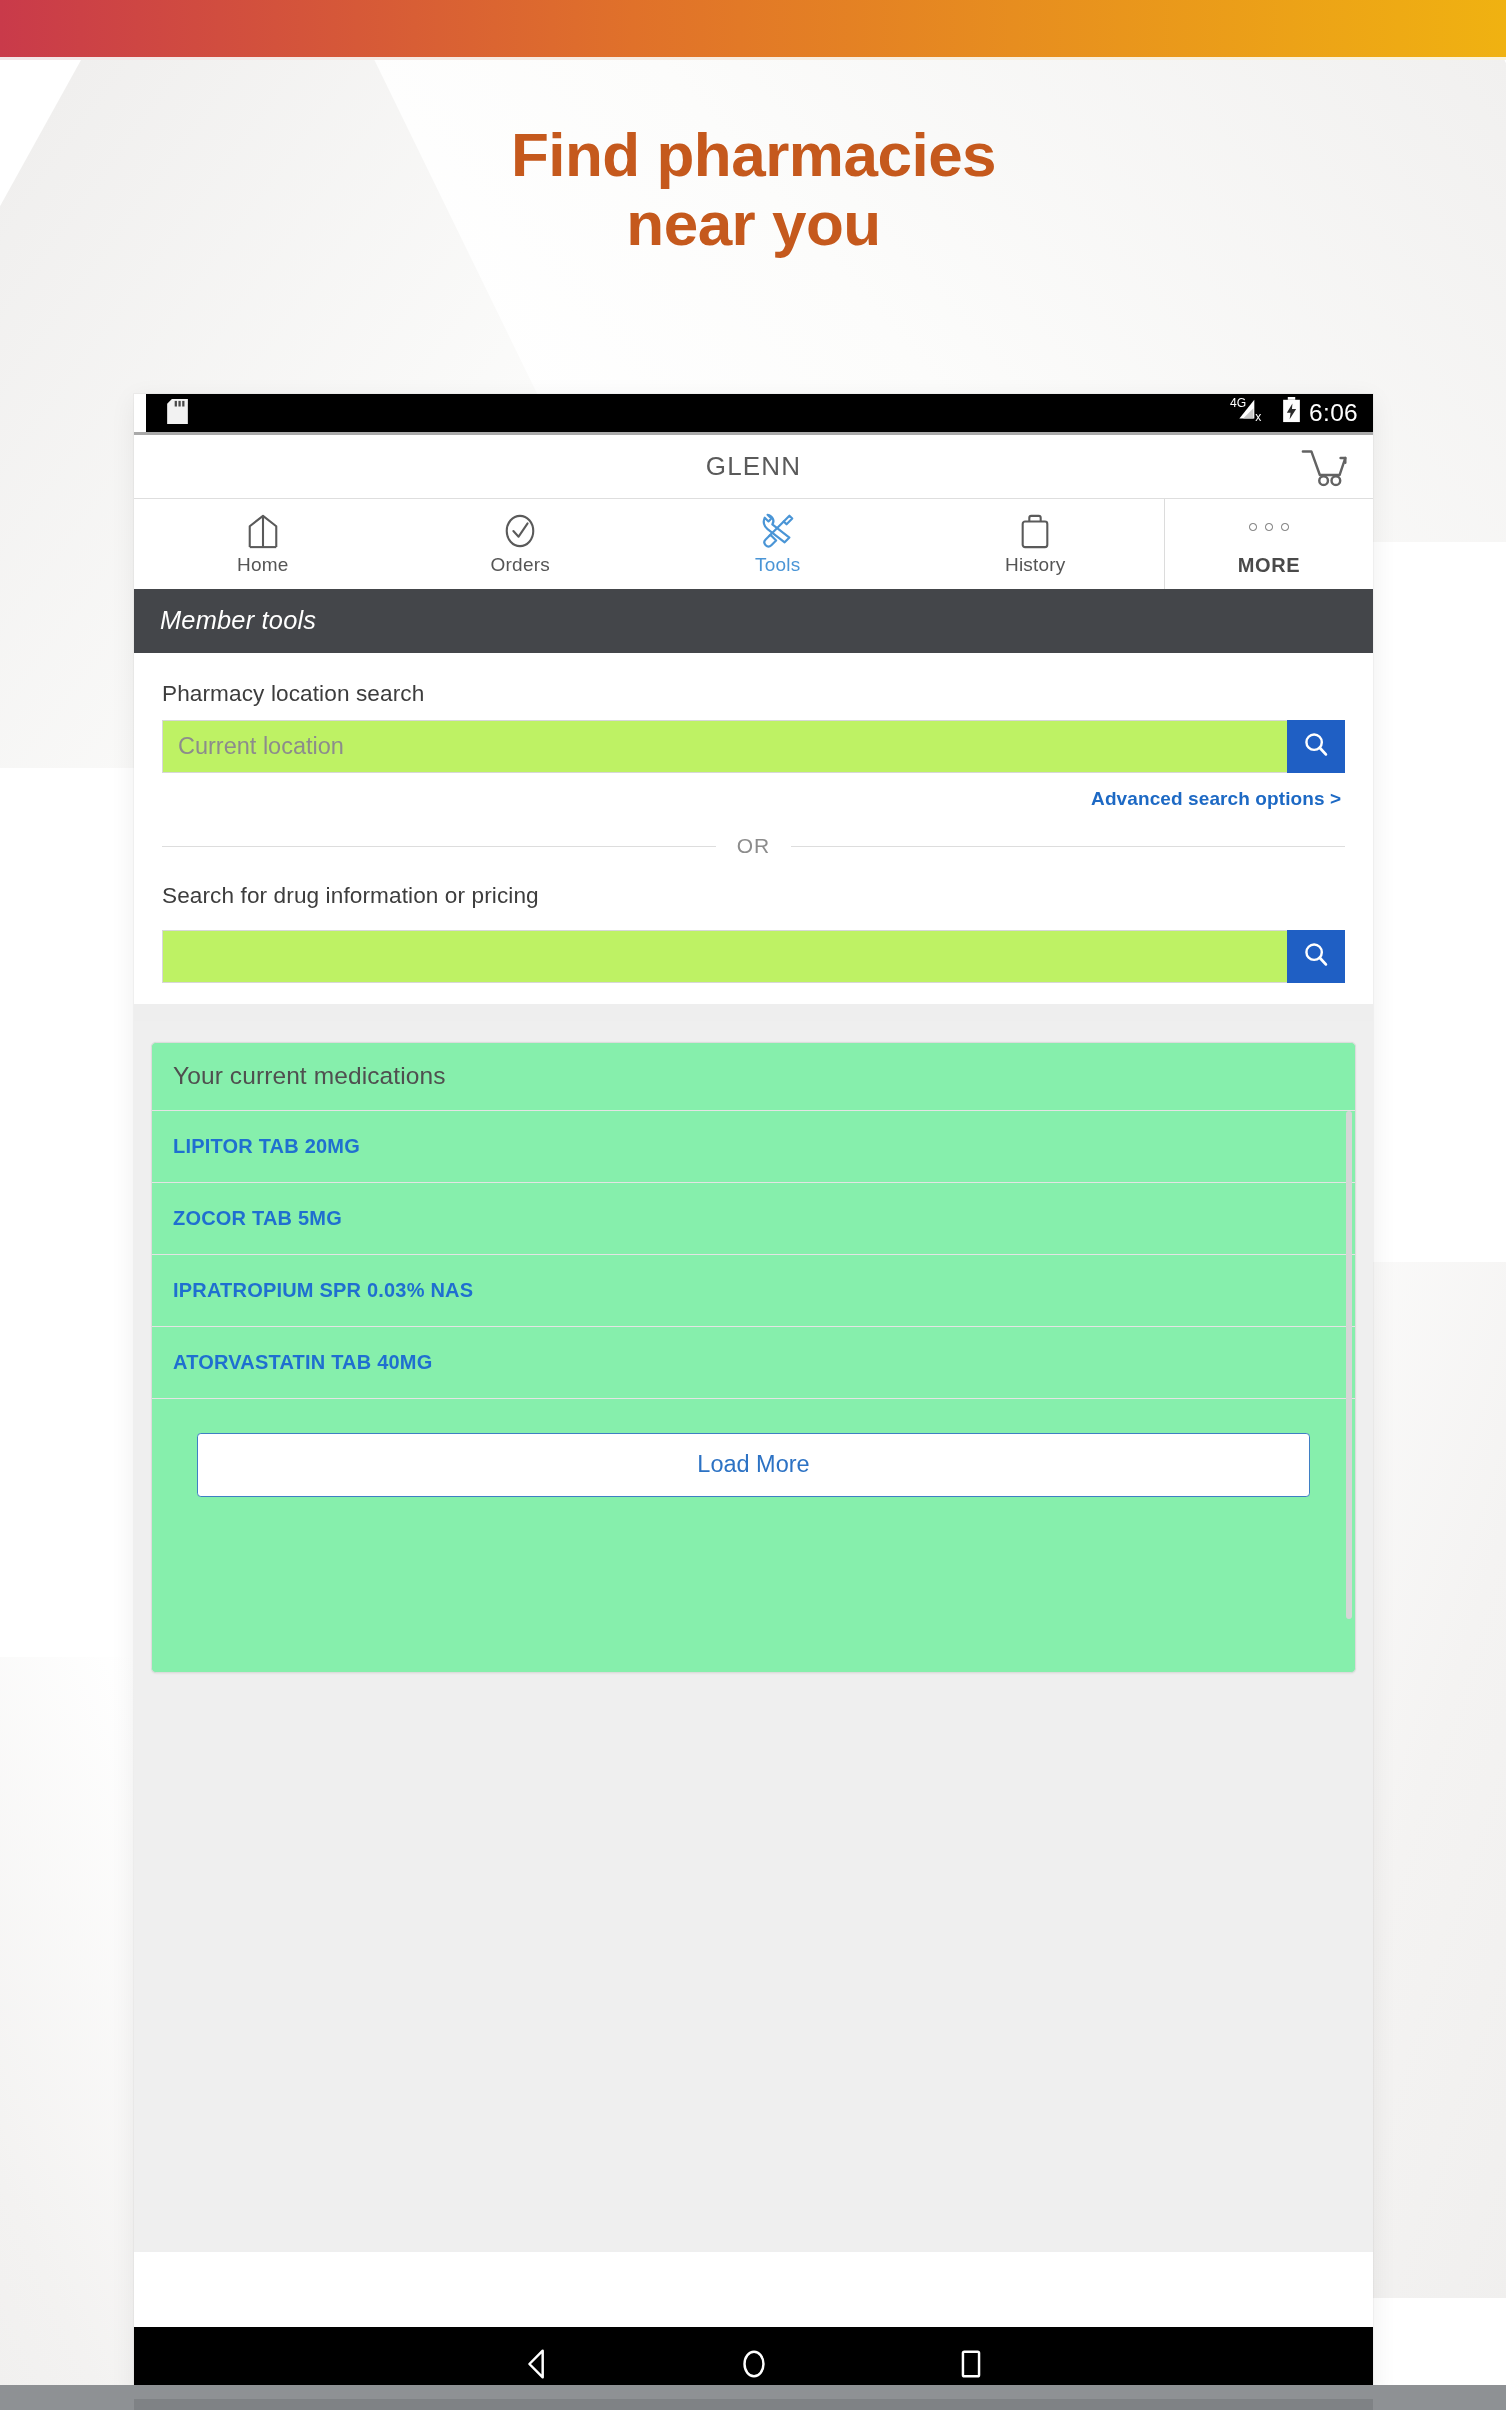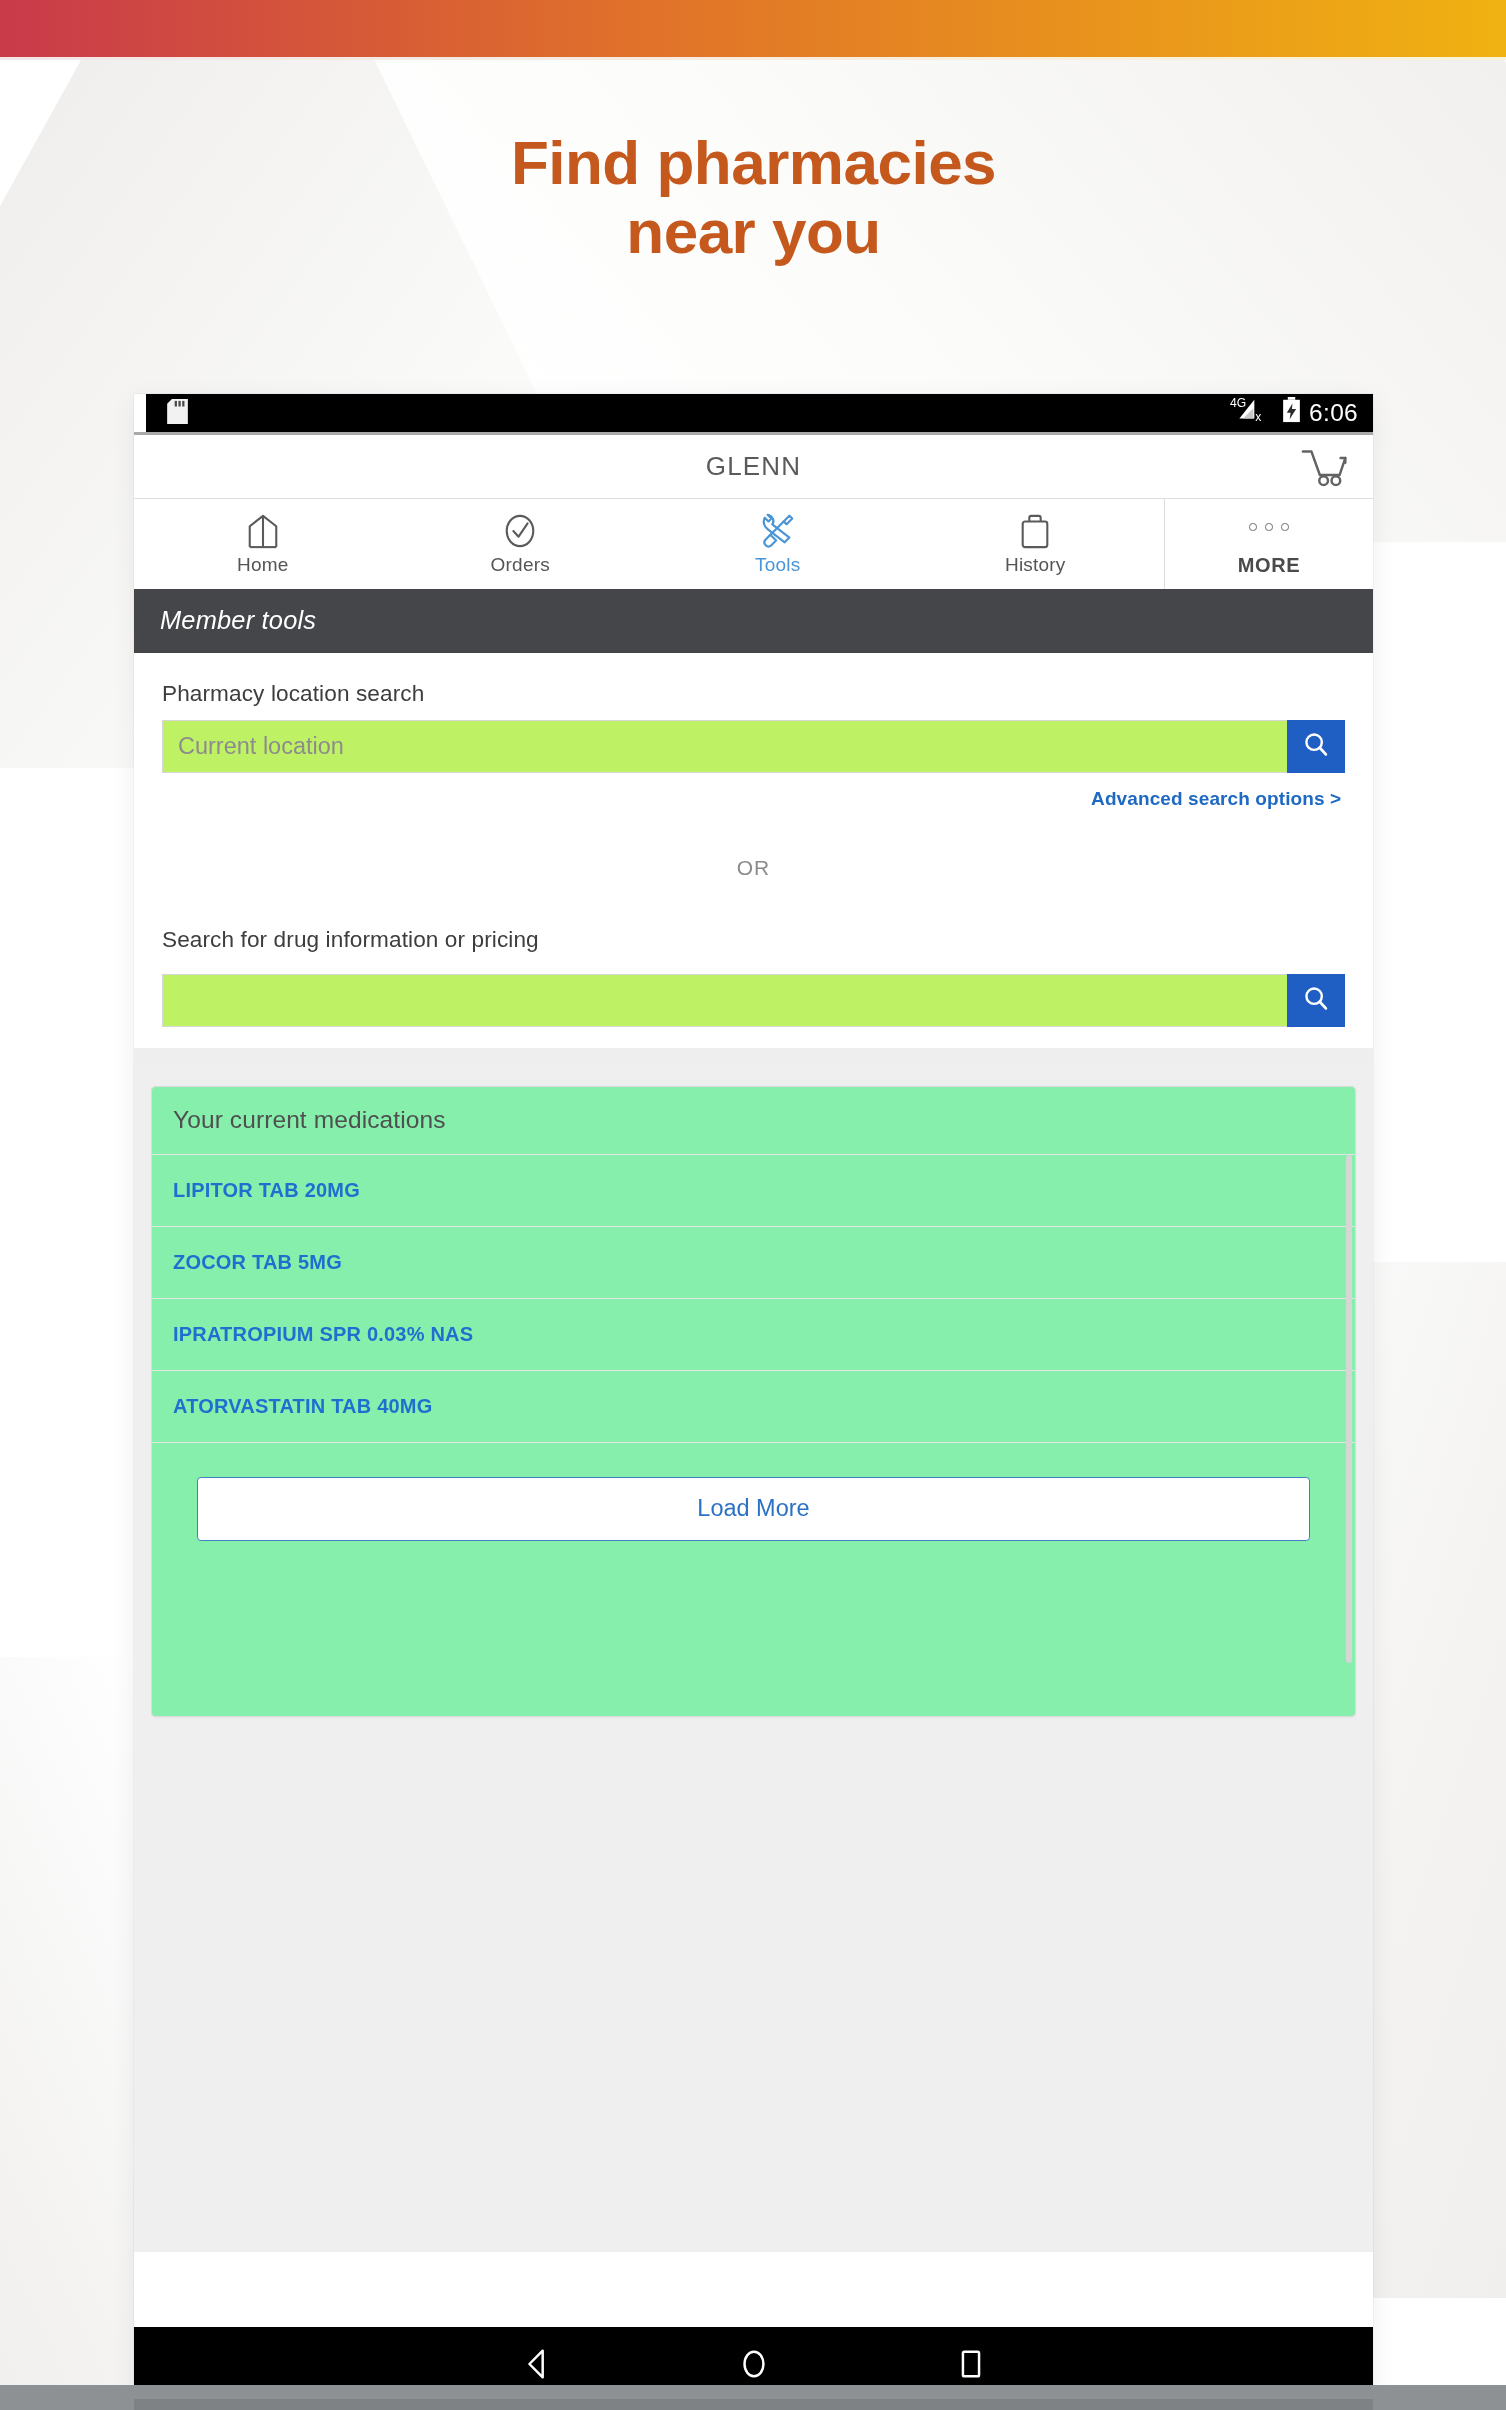--- a/index.html
+++ b/index.html
@@ -65,21 +65,21 @@
     position: absolute;
     left: 0; top: 57px;
     width: 1507px; height: 2.8px;
     background: linear-gradient(90deg, #f3e6e8 0%, #f7ece0 48%, #fbf3d9 100%);
     z-index: 5;
   }
 
   
   .promo-title {
     position: absolute;
-    left: 0; top: 128px;
+    left: 0; top: 120px;
     width: 1507px;
     z-index: 6;
     text-align: center;
     color: #c5591d;
     font-size: 62px;
     font-weight: bold;
     line-height: 1.12;
     letter-spacing: -0.5px;
   }
   .promo-title .line { display: block; }
@@ -243,21 +243,20 @@
     font-weight: bold;
     letter-spacing: 0.1px;
     text-decoration: none;
   }
 
   .or-divider {
     display: flex;
     align-items: center;
     gap: 21px;
     margin: 24.5px 0 0 0;
-    flex-direction: column;
   }
   .or-divider .rule { flex: 1 1 auto; height: 0.9px; background: #dddddd; }
   .or-divider .or-text { color: #8c8c8c; font-size: 21px; letter-spacing: 0.9px; }
 
   .search-panel-2 { padding-top: 24.5px; }
   .search-panel-2 .field-label { margin-bottom: 21px; }
 
   .panel-gap { height: 17px; background: #eeeeee; flex: none; }
 
   

